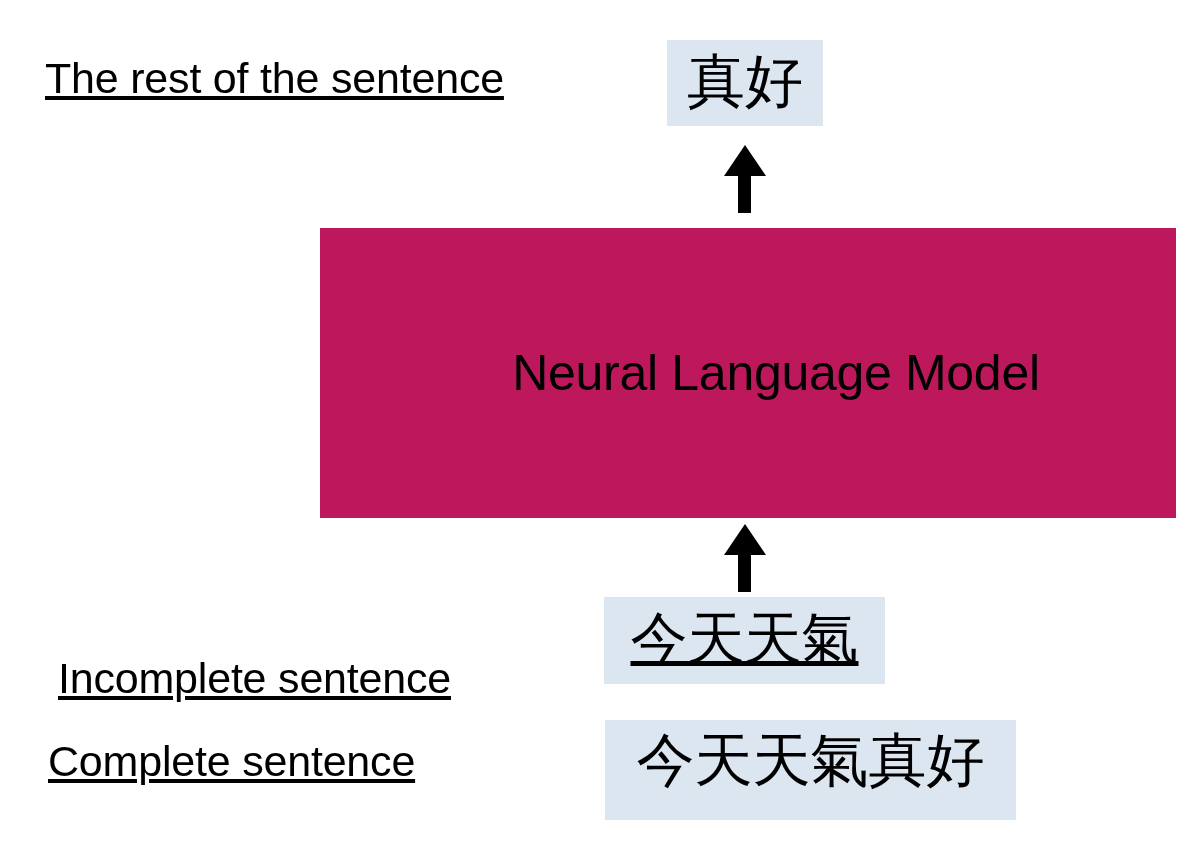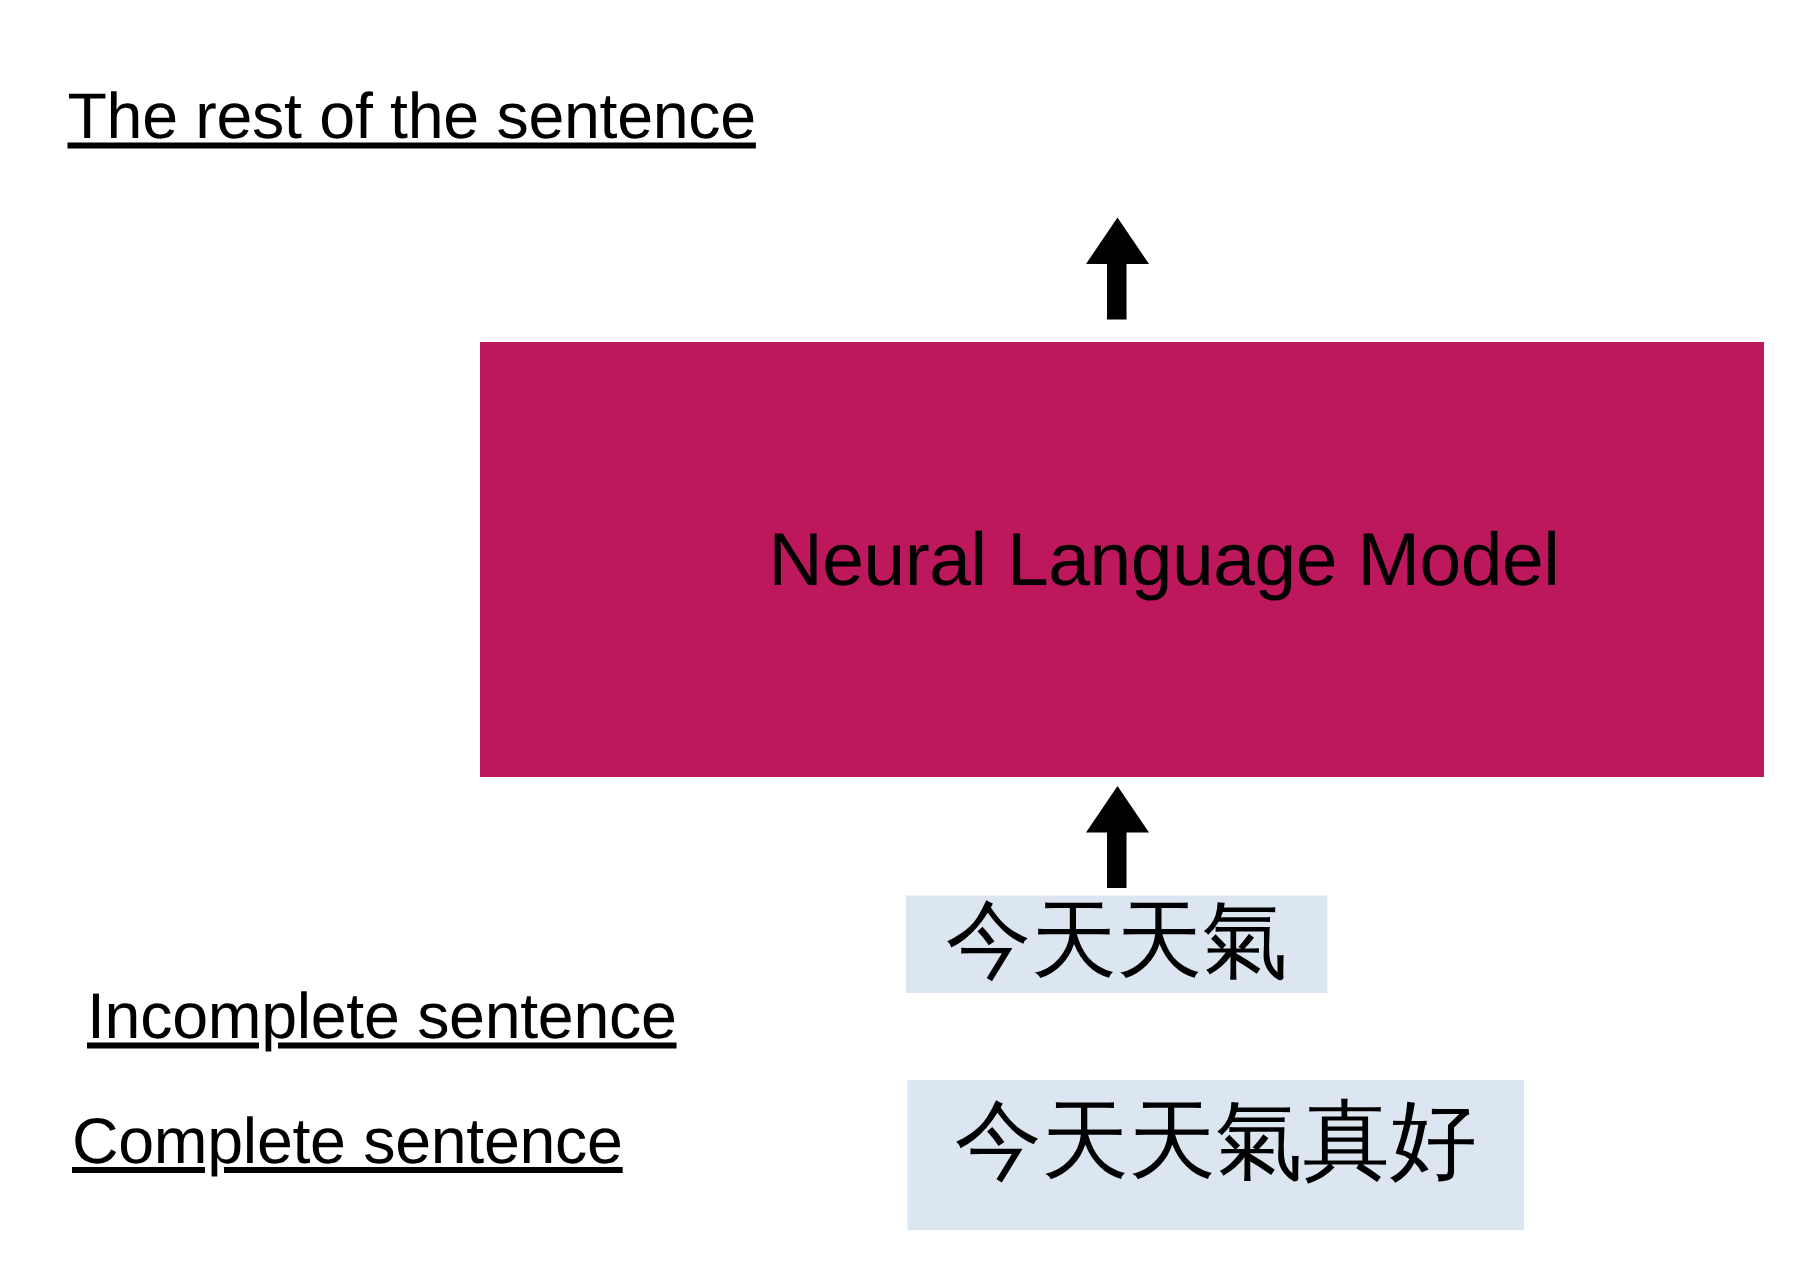--- a/index.html
+++ b/index.html
@@ -53,23 +53,24 @@
     top: 40px;
     width: 156px;
     height: 86px;
     font-size: 58px;
     padding-bottom: 4px;
   }
   #chip-incomplete {
     left: 604px;
     top: 597px;
     width: 281px;
-    height: 65px;
+    height: 87px;
     font-size: 57px;
     padding-bottom: 4px;
+    text-decoration: underline;
   }
   #chip-complete {
     left: 605px;
     top: 720px;
     width: 411px;
     height: 100px;
     font-size: 58px;
     padding-bottom: 20px;
   }
 
@@ -108,20 +109,21 @@
   #label-incomplete{ left: 58px;  top: 615px; margin-top: 42px; }
   #label-complete  { left: 48px;  top: 740px; }
 </style>
 </head>
 <body>
 
 <div id="canvas">
 
   <div class="lbl row-label" id="label-rest">The rest of the sentence</div>
 
+  <div class="chip" id="chip-rest">真好</div>
 
   <svg class="arrow" width="1204" height="844" viewBox="0 0 1204 844">
 
     <rect x="738" y="168" width="13" height="45" fill="#000000"></rect>
     <polygon points="745,145 766,176 724,176" fill="#000000"></polygon>
 
     <rect x="738" y="547" width="13" height="45" fill="#000000"></rect>
     <polygon points="745,524 766,555 724,555" fill="#000000"></polygon>
   </svg>
 

